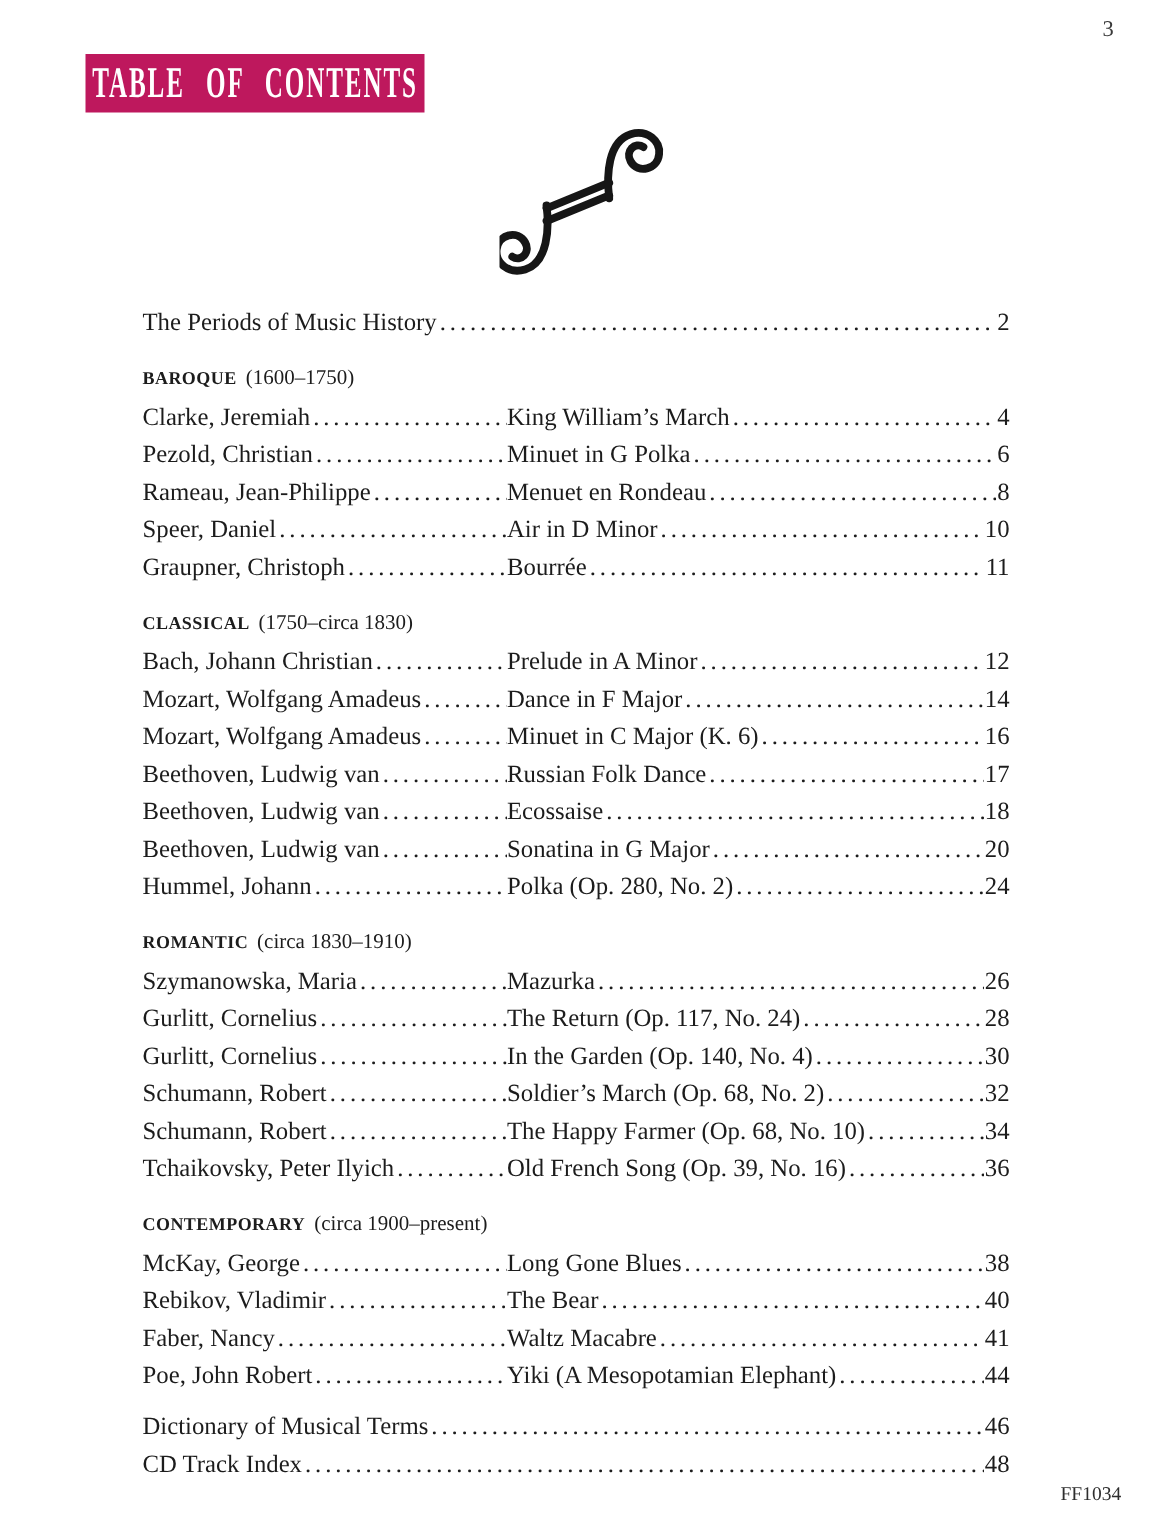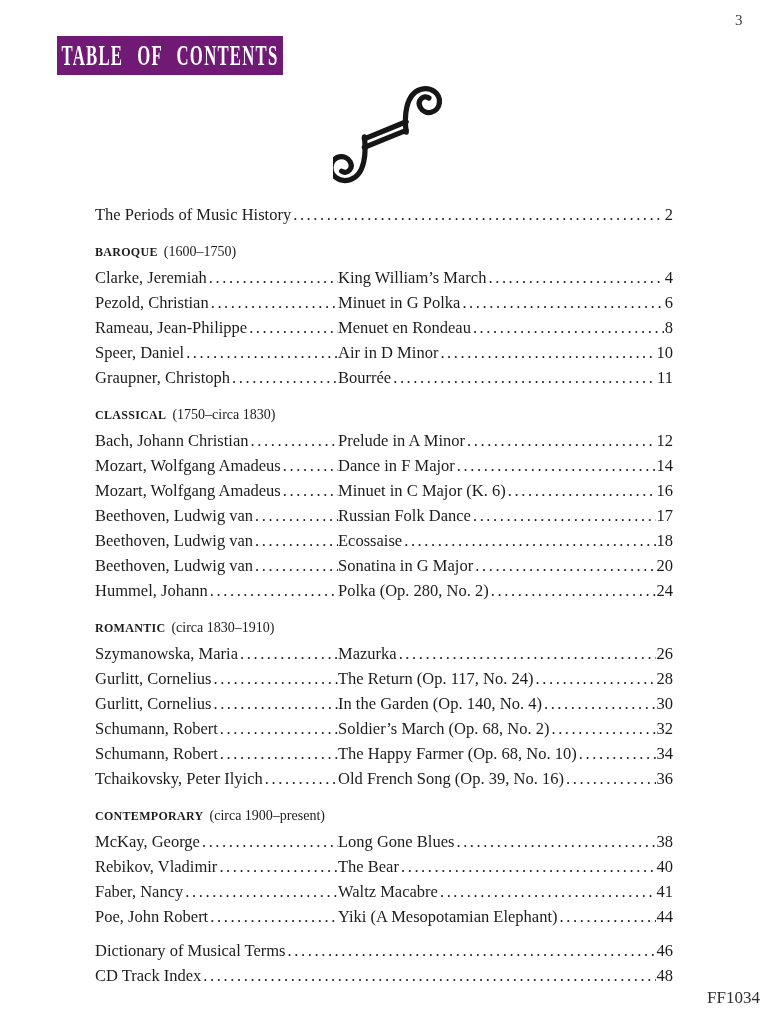--- a/index.html
+++ b/index.html
@@ -19,21 +19,21 @@
     left: 735px;
     font-size: 15px;
     color: #3a3a3a;
   }
   .banner {
     position: absolute;
     left: 57px;
     top: 36px;
     width: 226px;
     height: 39px;
-    background: #701a75;
+    background: #be185d;
     display: flex;
     align-items: center;
     justify-content: center;
     box-sizing: border-box;
   }
   .banner-text {
     color: #ffffff;
     font-weight: bold;
     font-size: 27px;
     letter-spacing: 2px;
@@ -88,21 +88,21 @@
     font-weight: bold;
     font-size: 12px;
     letter-spacing: 0.3px;
   }
   .sec-dates { font-size: 14px; margin-left: 6px; }
   .footer-gap { margin-top: 9px; }
   .pub-code {
     position: absolute;
     top: 988px;
     left: 707px;
-    font-size: 17px;
+    font-size: 13px;
     color: #2e2e2e;
   }
 </style>
 </head>
 <body>
 
 <div class="page">
 
   <div class="corner-page-number">3</div>
 

